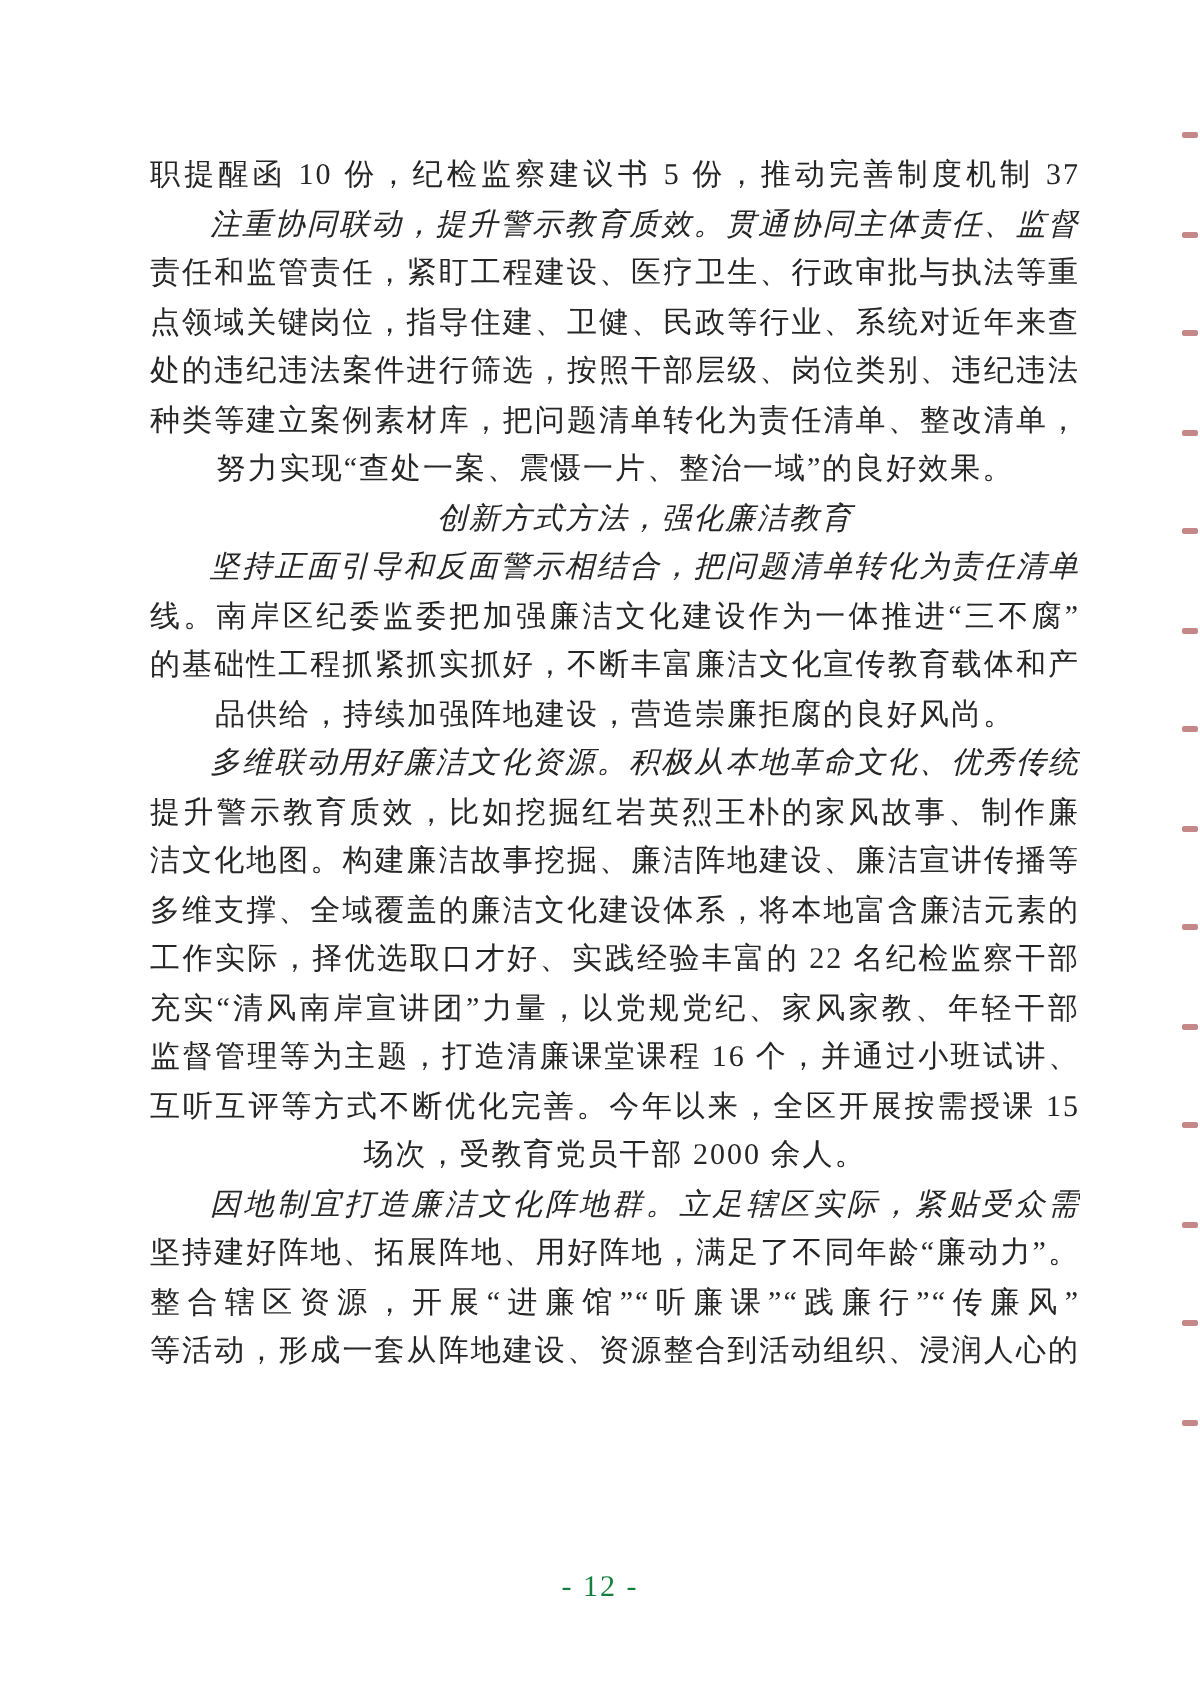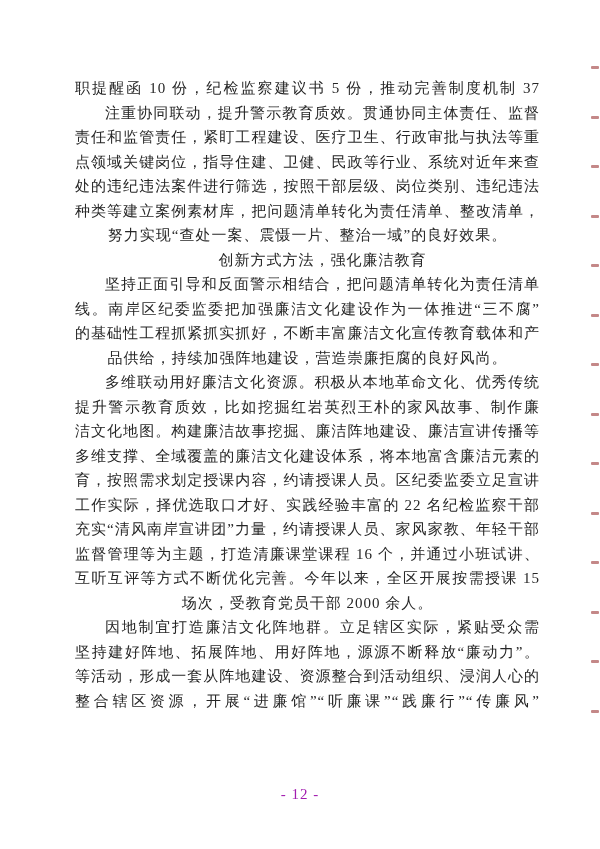--- a/index.html
+++ b/index.html
@@ -34,30 +34,31 @@
     overflow: hidden;
     text-align: center;
     color: #262626;
   }
   .line.fill {
     text-align: justify;
     text-align-last: justify;
   }
   .line.indent {
     text-indent: 2em;
+    font-style: italic;
   }
   .page-number {
     position: absolute;
     top: 786px;
     left: 0;
     width: 100%;
     text-align: center;
     font-size: 15px;
     letter-spacing: 1px;
-    color: #a21caf;
+    color: #15803d;
   }
   .edge-marks {
     position: absolute;
     top: 0;
     left: 0;
     width: 100%;
     height: 100%;
     pointer-events: none;
   }
   .edge-mark {
@@ -83,30 +84,29 @@
       <div class="line">努力实现“查处一案、震慑一片、整治一域”的良好效果。</div>
       <div class="line indent">创新方式方法，强化廉洁教育</div>
       <div class="line indent fill">坚持正面引导和反面警示相结合，把问题清单转化为责任清单</div>
       <div class="line fill">线。南岸区纪委监委把加强廉洁文化建设作为一体推进“三不腐”</div>
       <div class="line fill">的基础性工程抓紧抓实抓好，不断丰富廉洁文化宣传教育载体和产</div>
       <div class="line">品供给，持续加强阵地建设，营造崇廉拒腐的良好风尚。</div>
       <div class="line indent fill">多维联动用好廉洁文化资源。积极从本地革命文化、优秀传统</div>
       <div class="line fill">提升警示教育质效，比如挖掘红岩英烈王朴的家风故事、制作廉</div>
       <div class="line fill">洁文化地图。构建廉洁故事挖掘、廉洁阵地建设、廉洁宣讲传播等</div>
       <div class="line fill">多维支撑、全域覆盖的廉洁文化建设体系，将本地富含廉洁元素的</div>
-      <div class="line fill">育，按照需求划定授课内容，约请授课人员。区纪委监委立足宣讲</div>
       <div class="line fill">工作实际，择优选取口才好、实践经验丰富的 22 名纪检监察干部</div>
-      <div class="line fill">充实“清风南岸宣讲团”力量，约请授课人员、家风家教、年轻干部</div>
+      <div class="line fill">充实“清风南岸宣讲团”力量，以党规党纪、家风家教、年轻干部</div>
       <div class="line fill">监督管理等为主题，打造清廉课堂课程 16 个，并通过小班试讲、</div>
       <div class="line fill">互听互评等方式不断优化完善。今年以来，全区开展按需授课 15</div>
       <div class="line">场次，受教育党员干部 2000 余人。</div>
       <div class="line indent fill">因地制宜打造廉洁文化阵地群。立足辖区实际，紧贴受众需求，</div>
-      <div class="line fill">坚持建好阵地、拓展阵地、用好阵地，源源不断释放“廉动力”。</div>
+      <div class="line fill">坚持建好阵地、拓展阵地、用好阵地，满足了不同年龄“廉动力”。</div>
+      <div class="line fill">整合辖区资源，开展“进廉馆”“听廉课”“践廉行”“传廉风”</div>
       <div class="line fill">等活动，形成一套从阵地建设、资源整合到活动组织、浸润人心的</div>
-      <div class="line fill">整合辖区资源，开展“进廉馆”“听廉课”“践廉行”“传廉风”</div>
     </div>
   <div class="page-number">- 12 -</div>
   <div class="edge-marks">
       <div class="edge-mark" style="top: 66px; background: rgb(176, 96, 96);"></div>
       <div class="edge-mark" style="top: 116px; background: rgb(176, 96, 96);"></div>
       <div class="edge-mark" style="top: 165px; background: rgb(176, 96, 96);"></div>
       <div class="edge-mark" style="top: 215px; background: rgb(176, 96, 96);"></div>
       <div class="edge-mark" style="top: 264px; background: rgb(176, 96, 96);"></div>
       <div class="edge-mark" style="top: 314px; background: rgb(176, 96, 96);"></div>
       <div class="edge-mark" style="top: 363px; background: rgb(176, 96, 96);"></div>

